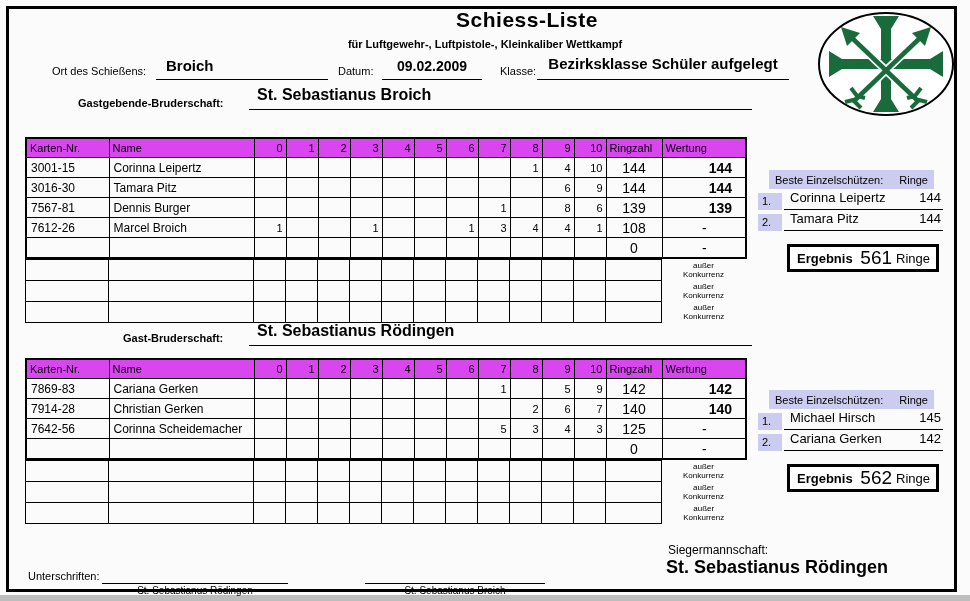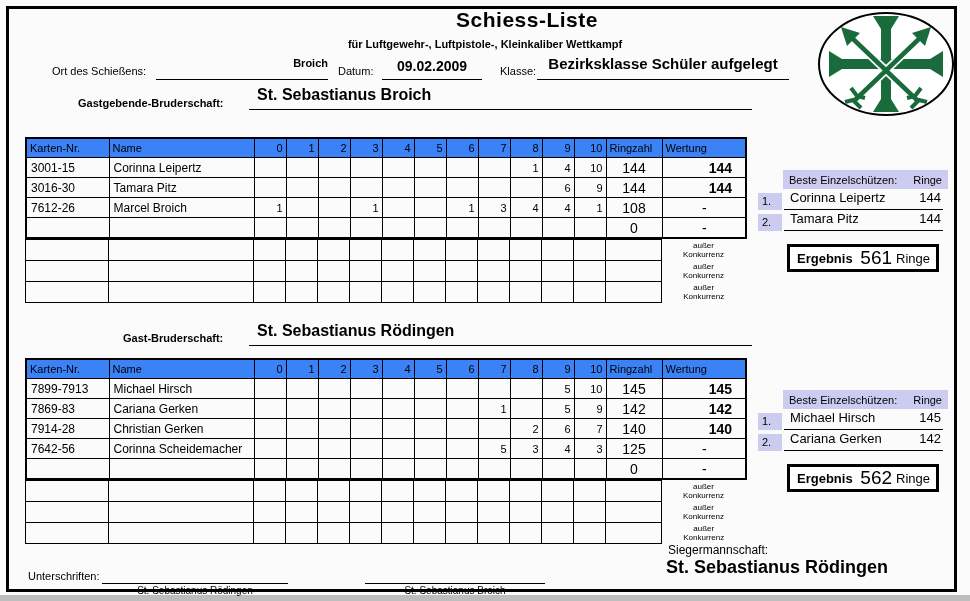--- a/index.html
+++ b/index.html
@@ -8,47 +8,47 @@
     font-family:"Liberation Sans", sans-serif;color:#000;overflow:hidden;
   }
   .abs{position:absolute;}
   .page-border{left:6px;top:6px;width:945px;height:580px;border:3px solid #000;background:transparent;}
   .window-strip{left:0;top:595px;width:970px;height:6px;background:#bdbdbd;}
   .title{left:0;top:8px;width:970px;text-align:center;font-size:21px;font-weight:bold;letter-spacing:.5px;padding-left:42px;}
   .subtitle{left:0;top:38px;width:970px;text-align:center;font-size:11px;font-weight:bold;}
   .lbl{font-size:11px;}
   .lblb{font-size:11px;font-weight:bold;}
   .fill{border-bottom:1px solid #000;font-weight:bold;}
-  .ort-cell{left:156px;top:57px;width:162px;height:22px;font-size:11px;padding-left:10px;text-align:right;}
+  .ort-cell{left:156px;top:57px;width:162px;height:22px;font-size:15px;padding-left:10px;}
   .datum-cell{left:382px;top:58px;width:100px;height:21px;font-size:14px;text-align:center;}
   .klasse-cell{left:537px;top:55px;width:252px;height:24px;font-size:15px;text-align:center;}
   .host-cell{left:249px;top:86px;width:495px;height:23px;font-size:16px;padding-left:8px;}
   .guest-cell{left:249px;top:322px;width:495px;height:23px;font-size:16px;padding-left:8px;}
 
   
   .tblwrap{width:722px;}
   table{border-collapse:collapse;table-layout:fixed;}
   table.main{border:2px solid #000;}
-  th{background:#3b82f6;font-size:11px;font-weight:normal;border:1px solid #000;height:16px;overflow:hidden;white-space:nowrap;}
+  th{background:#d946ef;font-size:11px;font-weight:normal;border:1px solid #000;height:16px;overflow:hidden;white-space:nowrap;}
   td{border:1px solid #000;overflow:hidden;white-space:nowrap;}
   th.a-l{text-align:left;padding-left:3px;}
   th.a-r{text-align:right;padding-right:3px;}
   td.kart{font-size:12px;text-align:left;padding-left:4px;height:17px;}
   td.nm{font-size:12px;text-align:left;padding-left:4px;}
   td.sc{font-size:11px;text-align:right;padding-right:3px;}
   td.rz{font-size:14px;text-align:center;}
   td.wt{font-size:14px;font-weight:bold;text-align:right;padding-right:13px;}
   td.wt.dash{font-weight:normal;text-align:center;padding-right:0;}
   table.extra td{height:18px;}
   td.nob{border:none;background:transparent;}
   .ak{font-size:8px;line-height:9px;text-align:center;white-space:normal;}
 
   
   .panel{left:758px;width:185px;}
-  .band{margin-left:25px;width:153px;height:19px;background:#ccccf0;display:flex;align-items:center;justify-content:space-between;padding:0 6px;font-size:11px;}
+  .band{margin-left:11px;width:153px;height:19px;background:#ccccf0;display:flex;align-items:center;justify-content:space-between;padding:0 6px;font-size:11px;}
   .brow{display:flex;align-items:flex-end;height:20px;margin-top:1px;}
   .rank{width:24px;background:#ccccf0;font-size:11px;height:17px;line-height:17px;padding-left:4px;box-sizing:border-box;}
   .bunder{flex:1;display:flex;align-items:baseline;border-bottom:1px solid #000;height:19px;margin-left:2px;}
   .bname{flex:1;font-size:13px;padding-left:6px;}
   .bval{font-size:13px;padding-right:2px;}
   .ebox{margin-left:29px;margin-top:13px;width:146px;height:22px;border:3px solid #000;background:#fff;display:flex;align-items:center;}
   .elab{font-weight:bold;font-size:13px;padding-left:7px;}
   .eval{font-weight:normal;font-size:19px;margin-left:auto;}
   .eunit{font-size:13px;margin:0 6px 0 4px;}
 
@@ -162,20 +162,37 @@
           <td class="sc"></td>
           <td class="sc"></td>
           <td class="sc"></td>
           <td class="sc"></td>
           <td class="sc">6</td>
           <td class="sc">9</td>
           <td class="rz">144</td>
           <td class="wt">144</td>
         </tr>
         <tr>
+          <td class="kart">7567-81</td>
+          <td class="nm">Dennis Burger</td>
+          <td class="sc"></td>
+          <td class="sc"></td>
+          <td class="sc"></td>
+          <td class="sc"></td>
+          <td class="sc"></td>
+          <td class="sc"></td>
+          <td class="sc"></td>
+          <td class="sc">1</td>
+          <td class="sc"></td>
+          <td class="sc">8</td>
+          <td class="sc">6</td>
+          <td class="rz">139</td>
+          <td class="wt">139</td>
+        </tr>
+        <tr>
           <td class="kart">7612-26</td>
           <td class="nm">Marcel Broich</td>
           <td class="sc">1</td>
           <td class="sc"></td>
           <td class="sc"></td>
           <td class="sc">1</td>
           <td class="sc"></td>
           <td class="sc"></td>
           <td class="sc">1</td>
           <td class="sc">3</td>
@@ -344,37 +361,20 @@
           <th class="a-r">5</th>
           <th class="a-r">6</th>
           <th class="a-r">7</th>
           <th class="a-r">8</th>
           <th class="a-r">9</th>
           <th class="a-r">10</th>
           <th class="a-l">Ringzahl</th>
           <th class="a-l">Wertung</th>
         </tr>
         <tr>
-          <td class="kart">7899-7913</td>
-          <td class="nm">Michael Hirsch</td>
-          <td class="sc"></td>
-          <td class="sc"></td>
-          <td class="sc"></td>
-          <td class="sc"></td>
-          <td class="sc"></td>
-          <td class="sc"></td>
-          <td class="sc"></td>
-          <td class="sc"></td>
-          <td class="sc"></td>
-          <td class="sc">5</td>
-          <td class="sc">10</td>
-          <td class="rz">145</td>
-          <td class="wt">145</td>
-        </tr>
-        <tr>
           <td class="kart">7869-83</td>
           <td class="nm">Cariana Gerken</td>
           <td class="sc"></td>
           <td class="sc"></td>
           <td class="sc"></td>
           <td class="sc"></td>
           <td class="sc"></td>
           <td class="sc"></td>
           <td class="sc"></td>
           <td class="sc">1</td>

